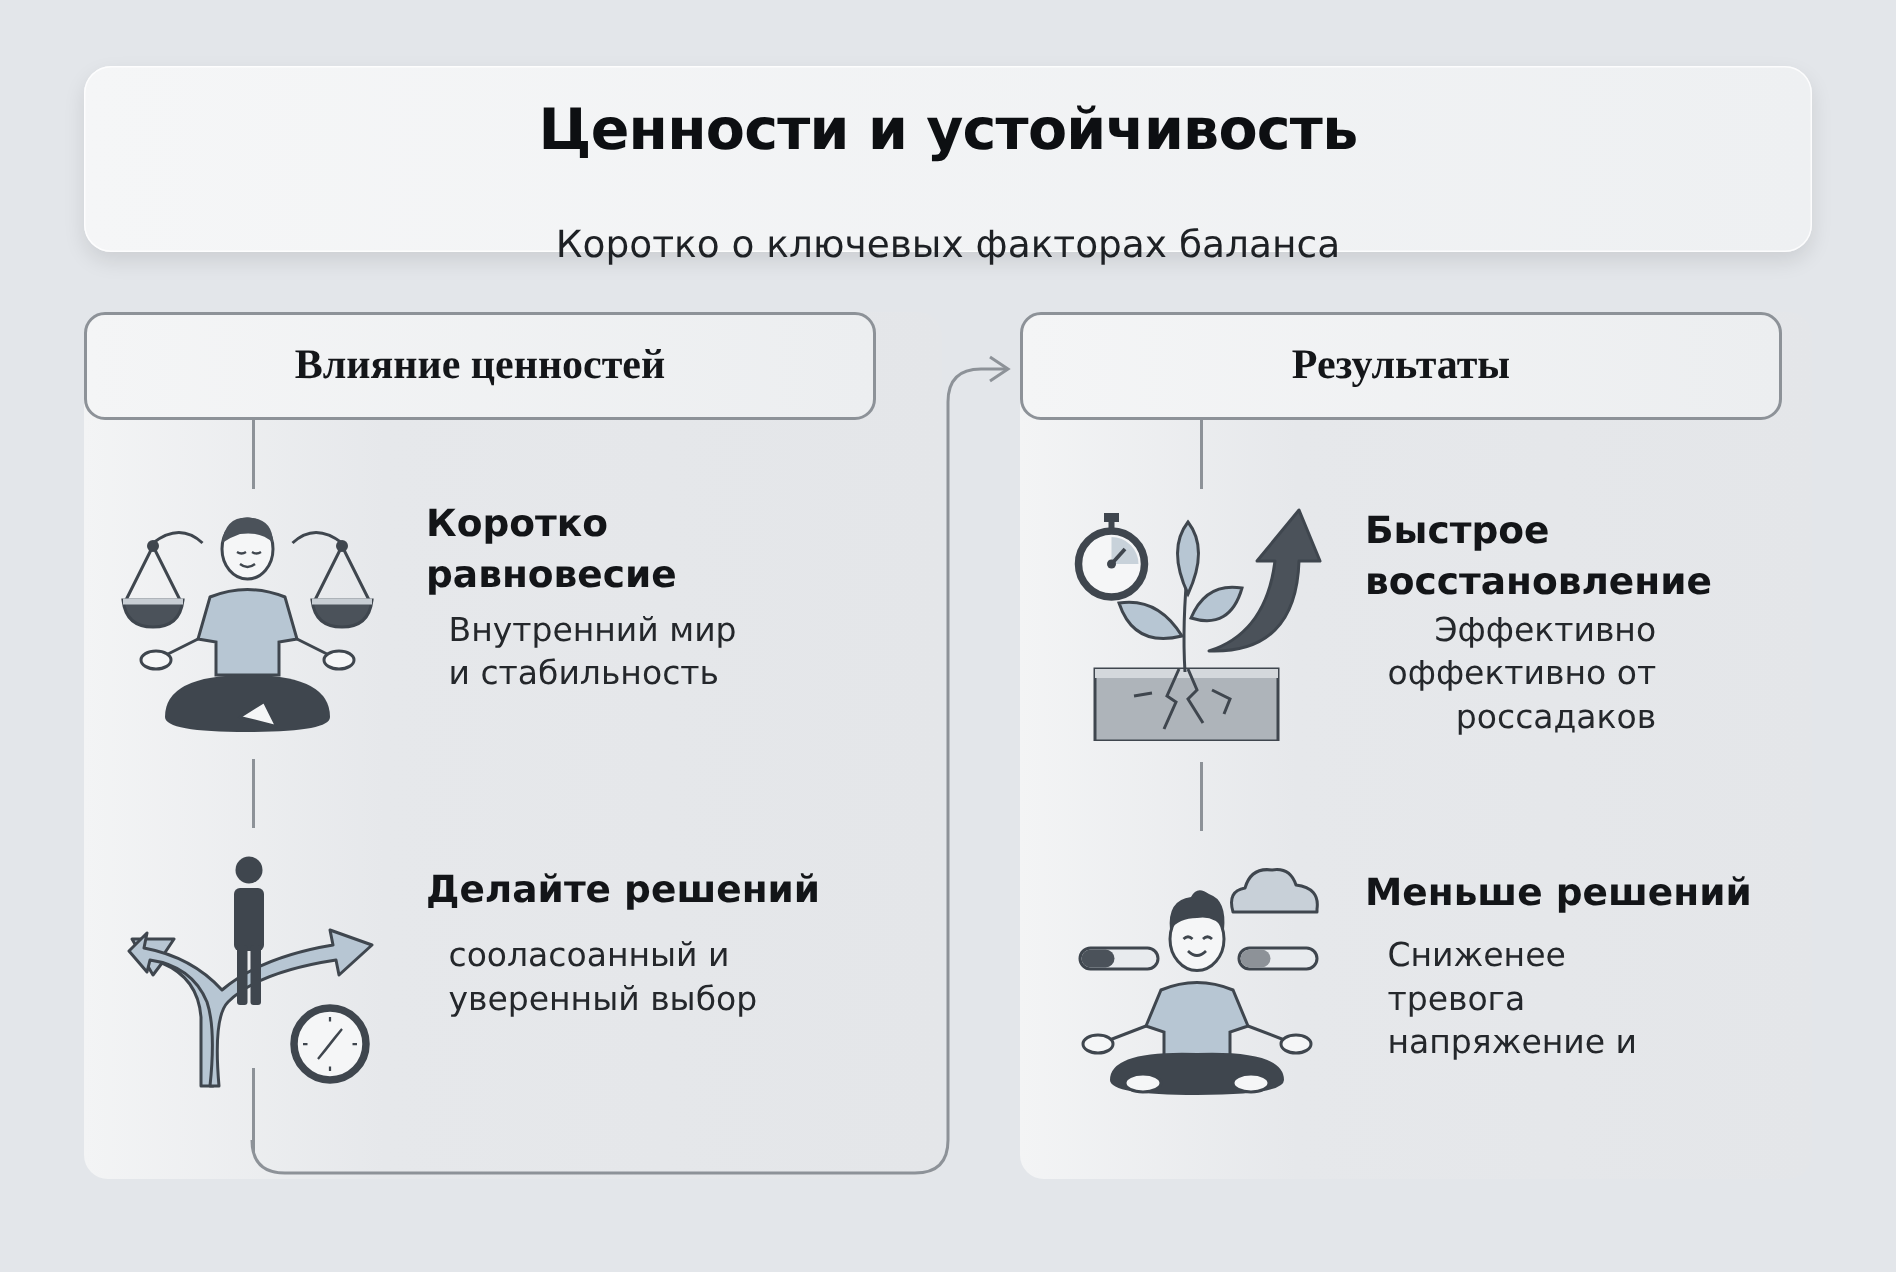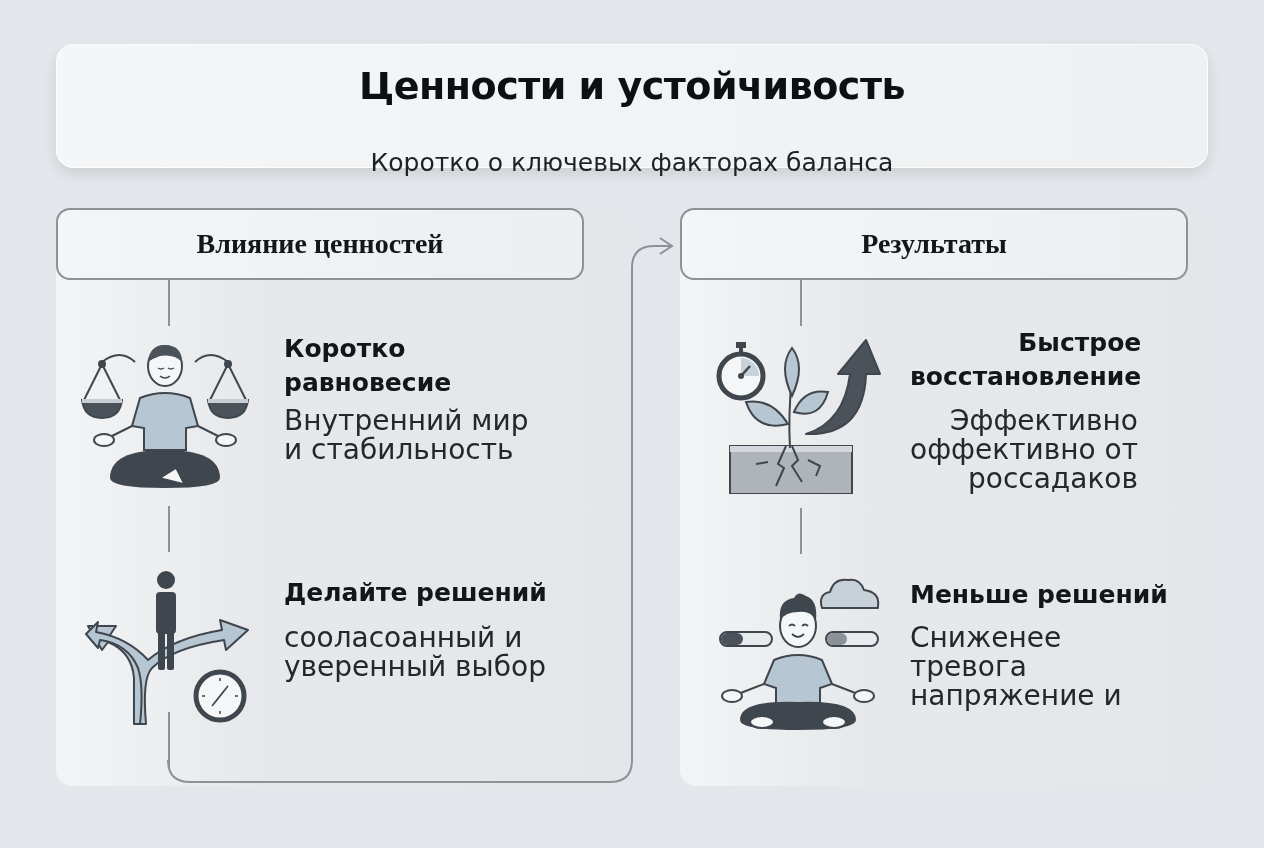--- a/index.html
+++ b/index.html
@@ -40,21 +40,21 @@
     display: flex; align-items: center; justify-content: center;
     font-size: 28px; font-weight: bold; color: #141619;
   }
   .panel-left .panel-head { width: 528px; font-family: Liberation Serif, serif; }
   .panel-right .panel-head { width: 508px; font-family: Liberation Serif, serif; }
   .vline { position: absolute; width: 2px; background: #8d9298; }
   .item-title {
     position: absolute; font-size: 25px; font-weight: bold; line-height: 34px; color: #131518;
   }
   .item-desc {
-    position: absolute; font-size: 28px; line-height: 29px; color: #24272b;
+    position: absolute; font-size: 22px; line-height: 29px; color: #24272b; margin-left: 15px;
   }
   .icon { position: absolute; }
   svg { display: block; }
   .connector { position: absolute; left: 0; top: 0; pointer-events: none; }
 </style>
 </head>
 <body>
 
 <div class="header-card">
   <div class="header-title">Ценности и устойчивость</div>
@@ -161,21 +161,21 @@
       <path d="M70 110 L62 128 L68 132 L60 150 M76 110 L82 124 L76 130 L86 146 M40 128 L52 126 M92 124 L104 130 L100 140" stroke="#3f464e" stroke-width="2" fill="none"></path>
 
       <path d="M74 112 Q72 80 76 40" stroke="#3f464e" stroke-width="2" fill="none"></path>
       <path d="M76 12 Q62 30 76 60 Q90 30 76 12 Z" fill="#b7c6d3" stroke="#3f464e" stroke-width="2"></path>
       <path d="M72 88 Q56 62 30 66 Q40 96 72 88 Z" fill="#b7c6d3" stroke="#3f464e" stroke-width="2"></path>
       <path d="M78 76 Q88 52 112 56 Q104 84 78 76 Z" fill="#b7c6d3" stroke="#3f464e" stroke-width="2"></path>
 
       <path d="M90 98 Q128 86 134 38 L122 38 L150 4 L164 38 L150 38 Q148 100 90 98 Z" fill="#4b525a" stroke="#3f464e" stroke-width="2" stroke-linejoin="round"></path>
     </svg>
   </div>
-  <div class="item-title" style="left:230px; top:118px;text-align:right;">
+  <div class="item-title" style="left:230px; top:129px;">
     <div>Быстрое</div>
     <div>восстановление</div>
   </div>
   <div class="item-desc" style="left:230px; top:198px;text-align:right;">
     <div>Эффективно</div>
     <div>оффективно от</div>
     <div>россадаков</div>
   </div>
 
   <div class="icon" style="left:38px; top:362px;">

